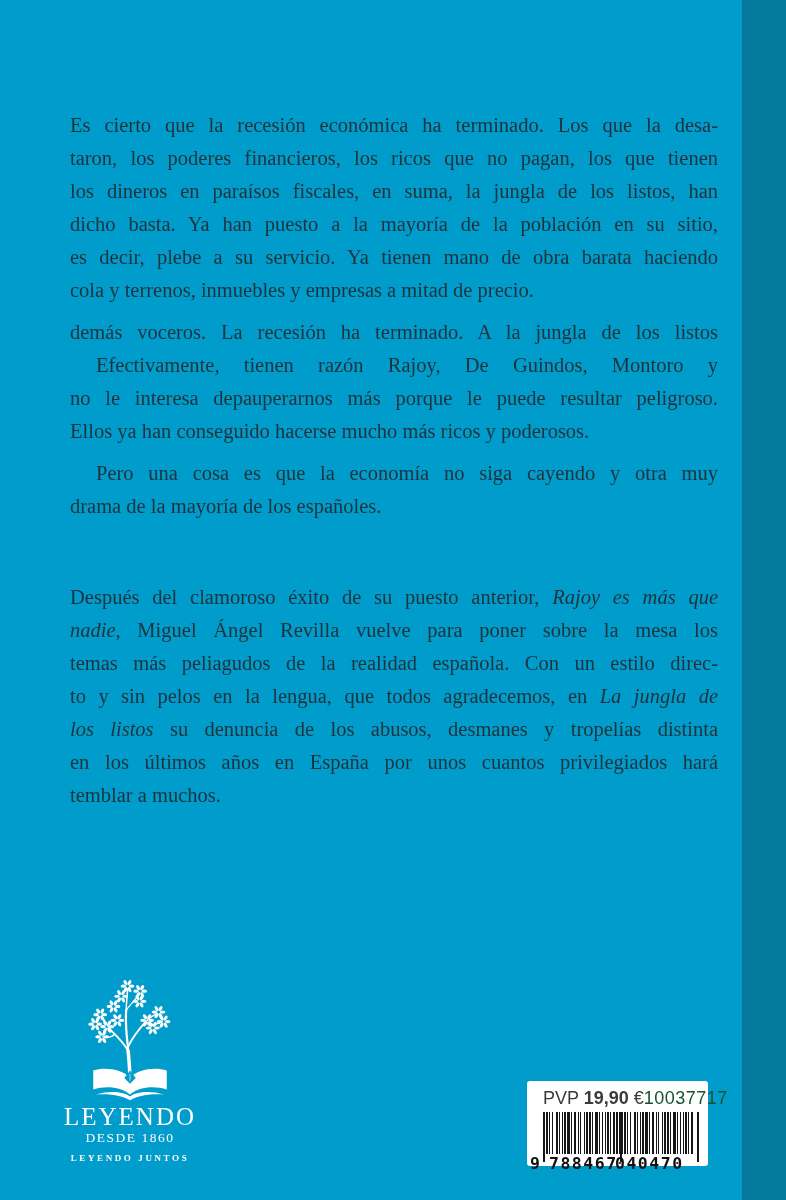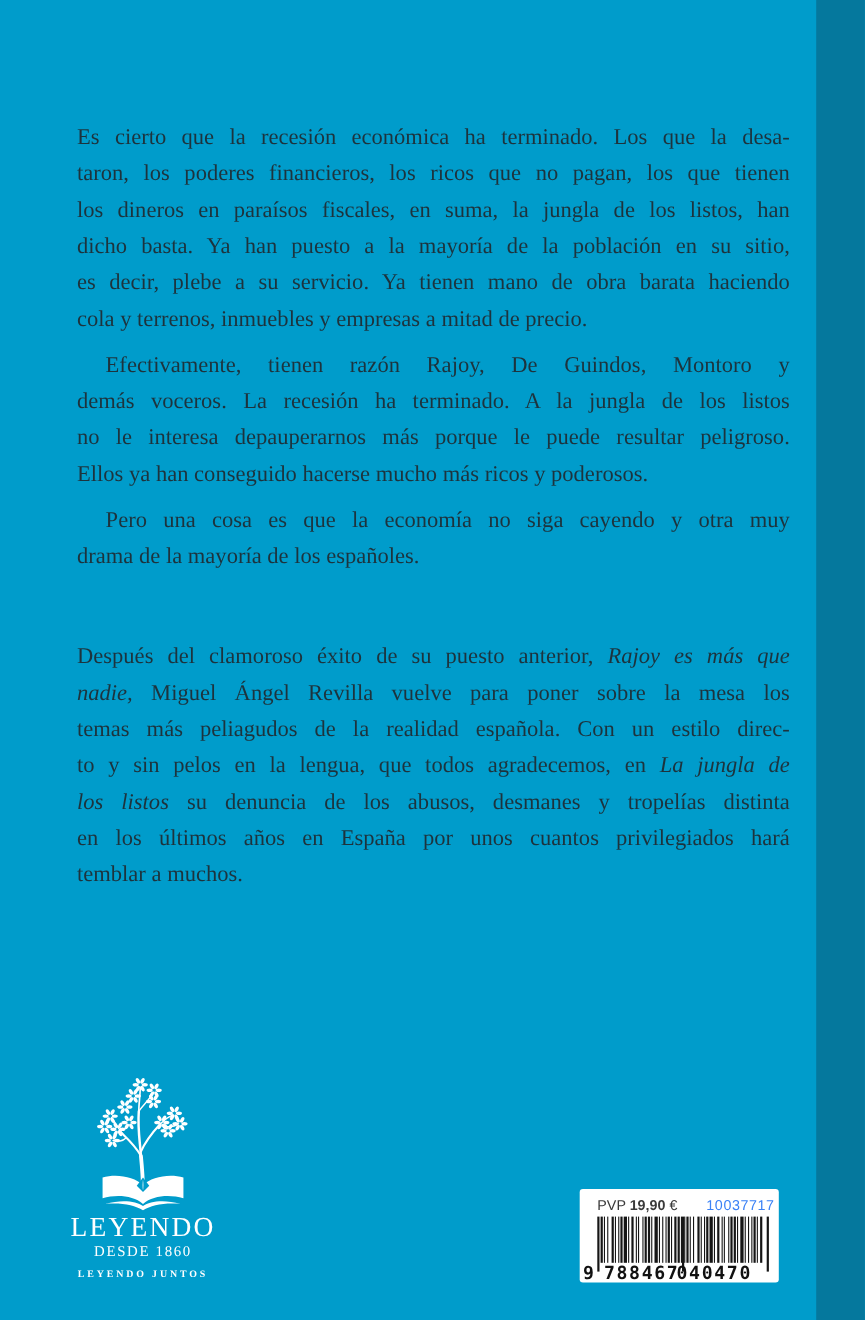--- a/index.html
+++ b/index.html
@@ -20,23 +20,23 @@
   .logo svg{display:block;margin:0 auto;}
   .logo-name{font-size:25px;letter-spacing:2px;line-height:24px;margin-top:1px;}
   .logo-sub{font-size:13.5px;letter-spacing:1.5px;line-height:14px;margin-top:2px;}
   .logo-tag{font-size:9px;font-weight:bold;letter-spacing:2.6px;line-height:10px;margin-top:8px;}
   
   .price-tag{
     position:absolute;left:527px;top:1081px;width:181px;height:85px;
     background:#ffffff;border-radius:3px;
     font-family:"Liberation Sans","DejaVu Sans",sans-serif;color:#3a3a3a;
   }
-  .tag-top{display:flex;justify-content:space-between;align-items:baseline;padding:7px 4px 0 16px;font-size:13px;white-space:nowrap;gap:15px;}
+  .tag-top{display:flex;justify-content:space-between;align-items:baseline;padding:7px 4px 0 16px;font-size:18px;white-space:nowrap;}
   .price-bold{font-weight:bold;}
-  .tag-sku{color:#3b82f6;letter-spacing:0.5px;}
+  .tag-sku{color:#14532d;letter-spacing:0.5px;}
   .barcode{position:relative;margin:3px 0 0 16px;width:156px;}
   .bars-area{position:relative;height:42px;}
   .bar{position:absolute;top:0;height:42px;background:#161616;}
   .guard{position:absolute;top:0;width:2px;height:50px;background:#161616;}
   .g1{left:0;}
   .g2{left:77px;}
   .g3{left:154px;}
   .ean{position:relative;height:20px;font-family:"DejaVu Sans Mono","Liberation Mono",monospace;font-weight:bold;font-size:16.5px;letter-spacing:1.5px;color:#111;}
   .ean span{position:absolute;top:0;}
   .ean .d0{left:-13px;}
@@ -51,22 +51,22 @@
   <div class="text-block">
       <div class="para">
         <div class="line"><span>Es cierto que la recesión económica ha terminado. Los que la desa-</span></div>
         <div class="line"><span>taron, los poderes financieros, los ricos que no pagan, los que tienen</span></div>
         <div class="line"><span>los dineros en paraísos fiscales, en suma, la jungla de los listos, han</span></div>
         <div class="line"><span>dicho basta. Ya han puesto a la mayoría de la población en su sitio,</span></div>
         <div class="line"><span>es decir, plebe a su servicio. Ya tienen mano de obra barata haciendo</span></div>
         <div class="line last"><span>cola y terrenos, inmuebles y empresas a mitad de precio.</span></div>
       </div>
       <div class="para">
+        <div class="line"><span>demás voceros. La recesión ha terminado. A la jungla de los listos</span></div>
         <div class="line indent"><span>Efectivamente, tienen razón Rajoy, De Guindos, Montoro y</span></div>
-        <div class="line"><span>demás voceros. La recesión ha terminado. A la jungla de los listos</span></div>
         <div class="line"><span>no le interesa depauperarnos más porque le puede resultar peligroso.</span></div>
         <div class="line last"><span>Ellos ya han conseguido hacerse mucho más ricos y poderosos.</span></div>
       </div>
       <div class="para">
         <div class="line indent"><span>Pero una cosa es que la economía no siga cayendo y otra muy</span></div>
         <div class="line last"><span>drama de la mayoría de los españoles.</span></div>
       </div>
       <div class="para" style="margin-top: 58px;">
         <div class="line"><span>Después del clamoroso éxito de su puesto anterior, </span><i>Rajoy es más que</i></div>
         <div class="line"><i>nadie,</i><span> Miguel Ángel Revilla vuelve para poner sobre la mesa los</span></div>

